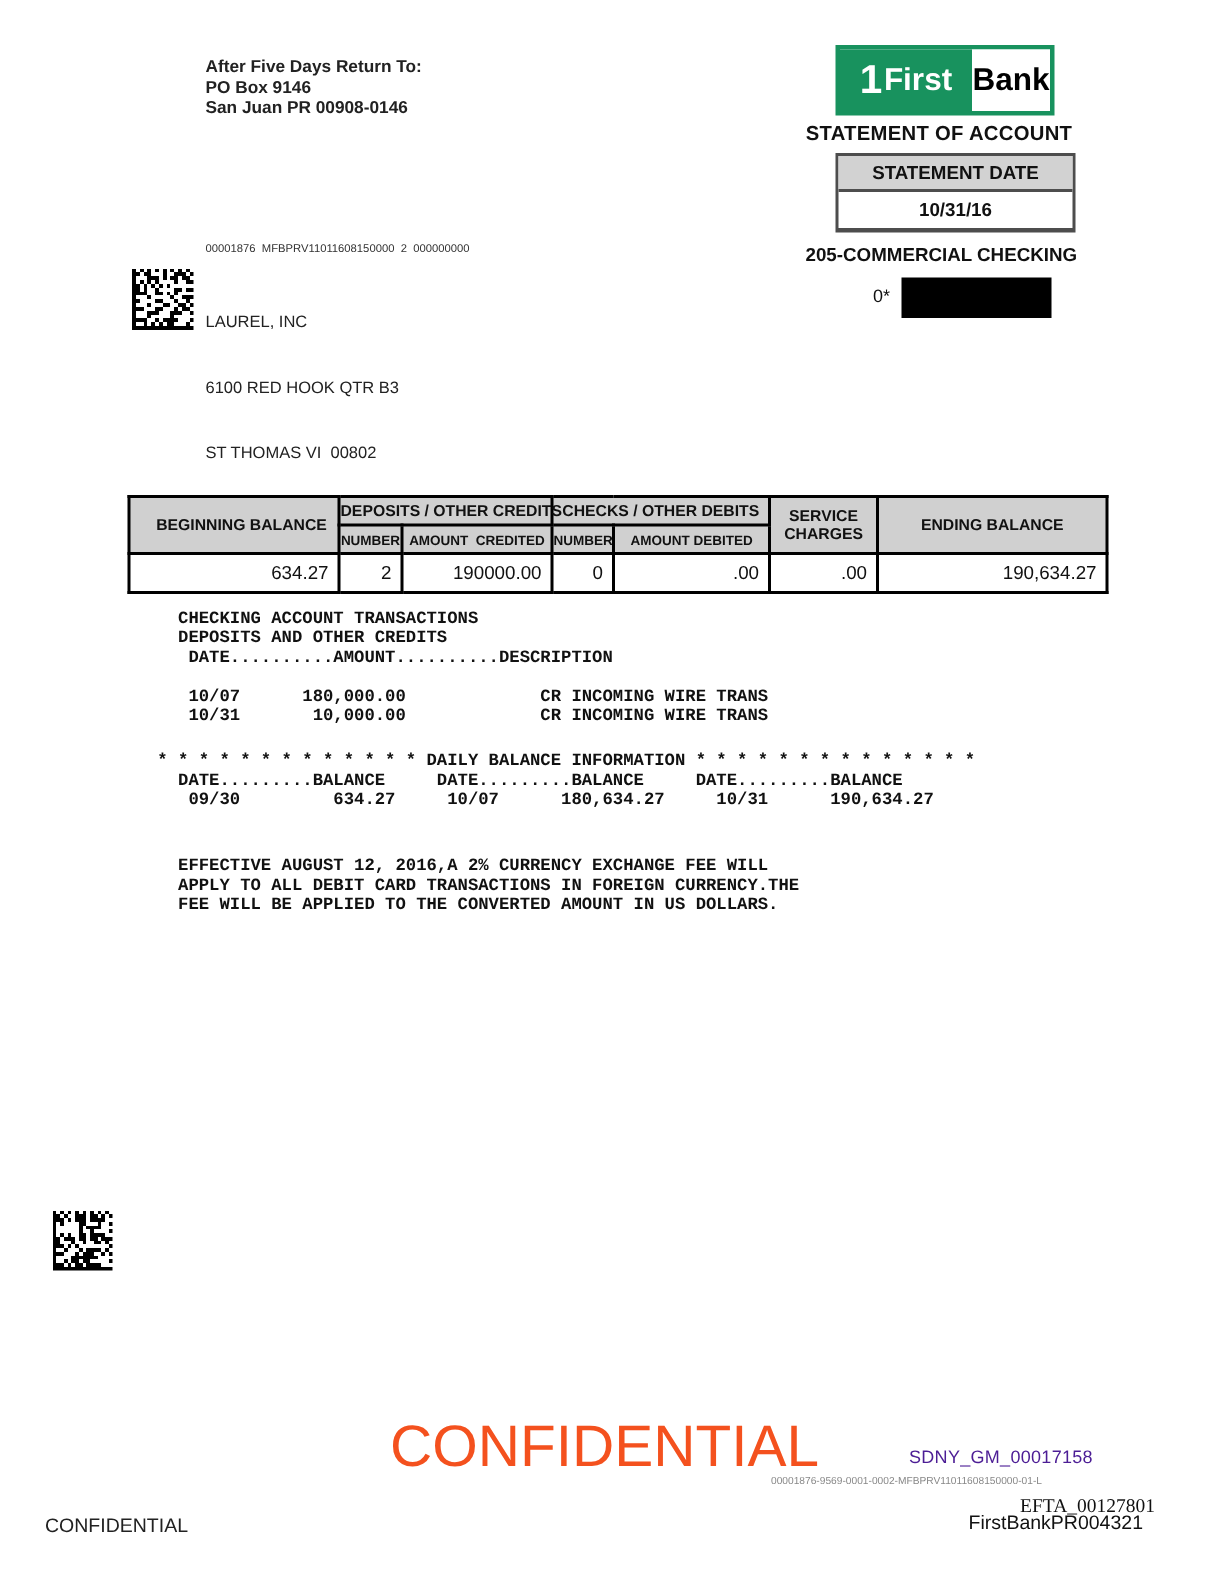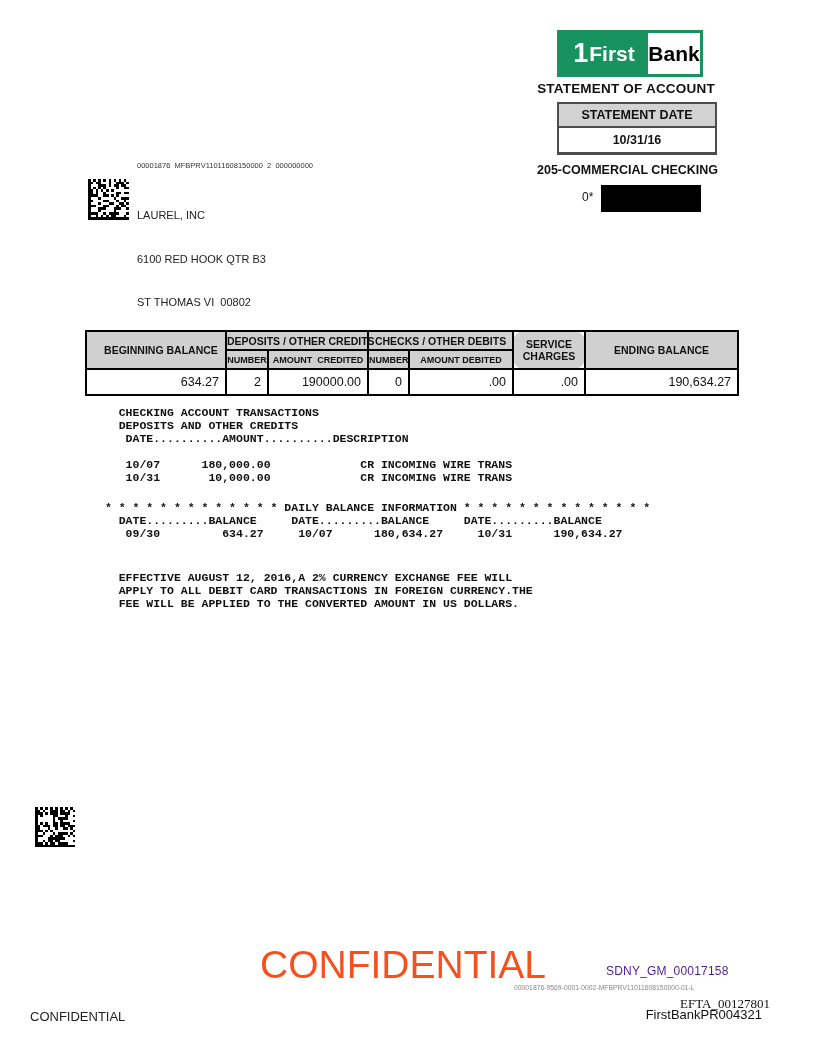--- a/index.html
+++ b/index.html
@@ -35,21 +35,21 @@
   .barcode-top { left:88px; top:179px; }
   .barcode-bottom { left:35px; top:807px; }
 
   
   table.summary { left:85px; top:330px; width:652px; border-collapse:collapse; table-layout:fixed; position:absolute; }
   table.summary th, table.summary td { border:2px solid #000; color:#111; }
   table.summary th { background:#d0d0d0; font-weight:bold; white-space:pre; }
   table.summary tr.h1 th { font-size:10.5px; height:19px; text-align:center; }
   table.summary th.bb { text-align:left; padding-left:10px; }
   table.summary tr.h2 th { font-size:9px; height:19px; text-align:center; }
-  table.summary th.svc { font-size:10.5px; white-space:normal; line-height:12px; padding:0 6px;border-radius:11px; }
+  table.summary th.svc { font-size:10.5px; white-space:normal; line-height:12px; padding:0 6px; }
   table.summary tr.d td { background:#fff; font-size:12.5px; height:26px; padding:0 6px;text-align:right; }
   table.summary td.r { text-align:right; }
   table.summary td.c { text-align:center; }
 
   
   pre.tw { position:absolute; left:98px; font-family:"Liberation Mono","DejaVu Sans Mono",monospace; font-weight:bold; font-size:11.5px; line-height:13px; color:#111; }
   .tw-1 { top:406px; }
   .tw-2 { top:501px; }
   .tw-3 { top:571px; }
 
@@ -59,20 +59,25 @@
   .doc-code { left:514px; top:984px; font-size:6.8px; color:#888; }
   .foot-conf { left:30px; top:1009px; font-size:13px; color:#222; }
   .bates1 { right:54px; top:1007px; font-size:13px; color:#111; }
   .bates2 { right:46px; top:996px; font-size:13px; color:#111; font-family:"Liberation Serif", serif; }
 </style>
 </head>
 <body>
 
 <div class="page" style="--green: #18925E; --orange: #F4511E;">
 
+  <div class="abs return-address">
+    <div>After Five Days Return To:</div>
+    <div>PO Box 9146</div>
+    <div>San Juan PR 00908-0146</div>
+  </div>
 
   <div class="abs logo">
     <div class="green-part">
       <span class="num">1</span>
         <span class="first">First</span>
     </div>
     <div class="white-part">Bank</div>
   </div>
 
   <div class="abs soa">STATEMENT OF ACCOUNT</div>

